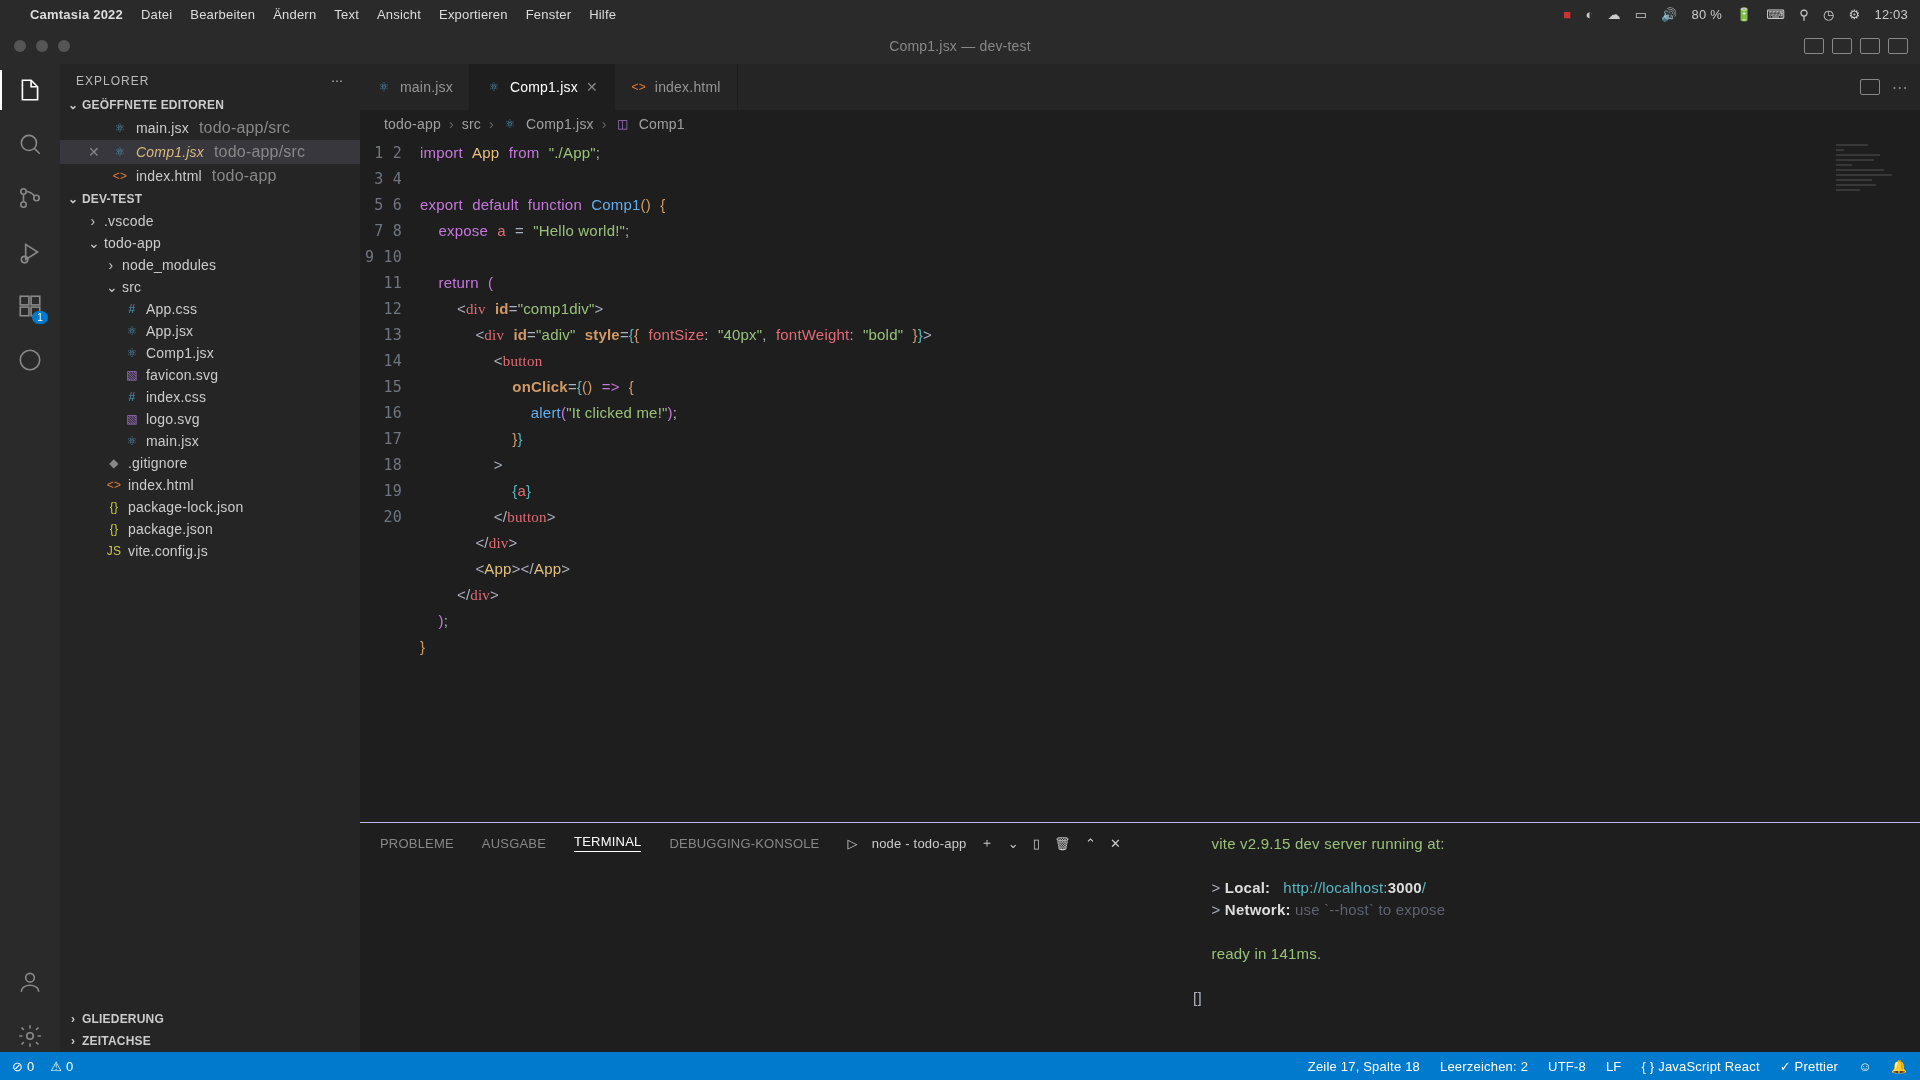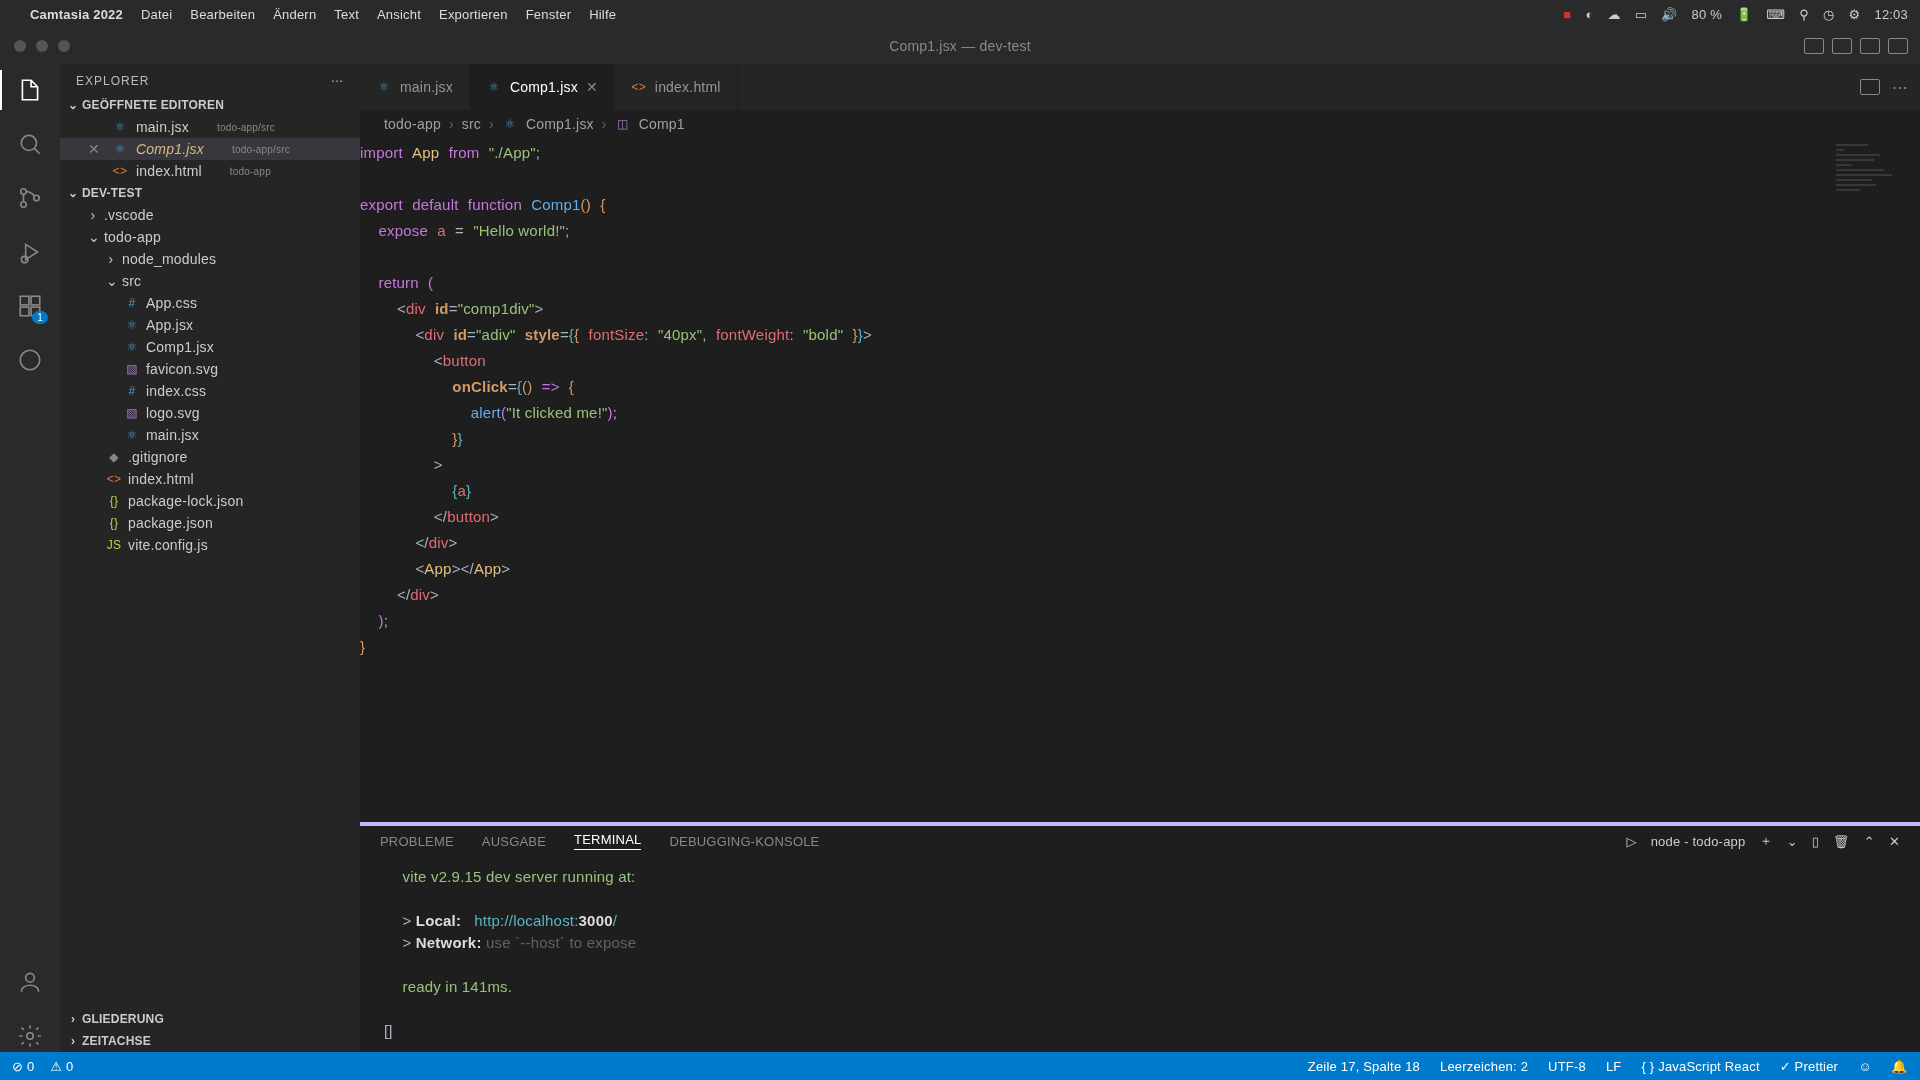--- a/index.html
+++ b/index.html
@@ -30,21 +30,21 @@
 .actbtn.active::before { content: ""; position: absolute; left: -14px; top: -4px; bottom: -4px; width: 2px; background: #fff; }
 .badge { position: absolute; bottom: -2px; right: -2px; background: #007acc; color: #fff; border-radius: 8px; font-size: 10px; padding: 1px 5px; }
 .activitybar .spacer { flex: 1; }
 
 
 .sidebar { width: 300px; background: #252526; display: flex; flex-direction: column; font-size: 14px; }
 .sidehead { display: flex; justify-content: space-between; padding: 10px 16px 6px; color: #bbb; font-size: 12px; letter-spacing: 1px; }
 .section-title { display: flex; align-items: center; gap: 4px; padding: 4px 8px; font-size: 12px; font-weight: 600; color: #ccc; }
 .chev { display: inline-block; width: 10px; text-align: center; }
 .fileitem { display: flex; align-items: center; gap: 8px; padding: 3px 8px 3px 28px; color: #ccc; cursor: pointer; }
-.fileitem .sub { color: #888; margin-left: 20px; font-size: 10px; }
+.fileitem .sub { color: #888; margin-left: 2px; font-size: 16px; }
 .fileitem.modified { color: #d7ba7d; }
 .fileitem.selected { background: #37373d; }
 .treeitem { display: flex; align-items: center; gap: 6px; padding: 3px 8px; color: #ccc; cursor: pointer; }
 .ind1 { padding-left: 28px; } .ind2 { padding-left: 46px; } .ind3 { padding-left: 64px; }
 .ficon { width: 16px; text-align: center; font-size: 12px; }
 .ic-orange { color: #e37933; } .ic-blue { color: #519aba; } .ic-yellow { color: #cbcb41; } .ic-purple { color: #a074c4; } .ic-gray { color: #888; }
 .closex { width: 16px; color: #888; }
 
 
 .editor { flex: 1; display: flex; flex-direction: column; background: #1e1e1e; }
@@ -62,29 +62,29 @@
 .code { flex: 1; font-family: Menlo, Consolas, monospace; font-size: 15px; line-height: 26px; white-space: pre; padding-top: 2px; }
 .minimap { position: absolute; right: 4px; top: 6px; width: 80px; height: 60px; opacity: 0.25; }
 .mmline { height: 2px; margin-bottom: 3px; background: #888; }
 
 
 .kw { color: #c678dd; } 
 .cls { color: #e5c07b; }
 .fn { color: #61afef; }
 .str { color: #98c379; }
 .attr { color: #d19a66; font-weight: bold; }
-.tagc { color: #e06c75; }
+.tagc { color: #e06c75; font-family: Liberation Serif, serif; }
 .punc { color: #abb2bf; }
 .brace-y { color: #d19a66; }
 .brace-p { color: #c678dd; }
 .brace-b { color: #56b6c2; }
 .var { color: #e06c75; }
 
 
-.panel { border-top: 4px solid #c4b5fd; background: #1e1e1e; height: 230px; display: flex; flex-direction: column; }
+.panel { border-top: 1px solid #c4b5fd; background: #1e1e1e; height: 230px; display: flex; flex-direction: row; gap: 28px; }
 .ptabs { display: flex; align-items: center; padding: 0 20px; height: 40px; gap: 28px; font-size: 13px; color: #888; }
 .ptab { cursor: pointer; }
 .ptab.active { color: #fff; border-bottom: 1px solid #fff; padding-bottom: 2px; }
 .ptabs-right { margin-left: auto; display: flex; align-items: center; gap: 14px; color: #ccc; font-size: 13px; }
 .termbody { flex: 1; padding: 10px 24px; font-family: Menlo, Consolas, monospace; font-size: 15px; line-height: 22px; color: #abb2bf; white-space: pre; }
 .t-green { color: #98c379; } .t-cyan { color: #56b6c2; } .t-bold { font-weight: 700; color: #ddd; } .t-dim { color: #5c6370; }
 
 
 .statusbar { height: 28px; background: #007acc; display: flex; align-items: center; color: #fff; font-size: 13px; padding: 0 12px; gap: 16px; }
 .statusbar .right { margin-left: auto; display: flex; gap: 20px; align-items: center; }
@@ -331,20 +331,41 @@
       <span>src</span>
         <span class="bc-sep">›</span>
       <span class="ficon ic-blue">⚛</span>
         <span>Comp1.jsx</span>
         <span class="bc-sep">›</span>
       <span class="ficon ic-purple">◫</span>
         <span>Comp1</span>
     </div>
 
     <div class="codewrap">
+      <div class="gutter" id="gutter">1
+2
+3
+4
+5
+6
+7
+8
+9
+10
+11
+12
+13
+14
+15
+16
+17
+18
+19
+20
+</div>
       <div class="code"><span class="kw">import</span> <span class="cls">App</span> <span class="kw">from</span> <span class="str">"./App"</span><span class="punc">;</span>
 
 <span class="kw">export</span> <span class="kw">default</span> <span class="kw">function</span> <span class="fn">Comp1</span><span class="brace-y">()</span> <span class="brace-y">{</span>
   <span class="kw">expose</span> <span class="var">a</span> <span class="punc">=</span> <span class="str">"Hello world!"</span><span class="punc">;</span>
 
   <span class="kw">return</span> <span class="brace-p">(</span>
     <span class="punc">&lt;</span><span class="tagc">div</span> <span class="attr">id</span><span class="punc">=</span><span class="str">"comp1div"</span><span class="punc">&gt;</span>
       <span class="punc">&lt;</span><span class="tagc">div</span> <span class="attr">id</span><span class="punc">=</span><span class="str">"adiv"</span> <span class="attr">style</span><span class="punc">=</span><span class="brace-b">{</span><span class="brace-y">{</span> <span class="var">fontSize</span><span class="punc">:</span> <span class="str">"40px"</span><span class="punc">,</span> <span class="var">fontWeight</span><span class="punc">:</span> <span class="str">"bold"</span> <span class="brace-y">}</span><span class="brace-b">}</span><span class="punc">&gt;</span>
         <span class="punc">&lt;</span><span class="tagc">button</span>
           <span class="attr">onClick</span><span class="punc">=</span><span class="brace-b">{</span><span class="brace-y">()</span> <span class="kw">=&gt;</span> <span class="brace-y">{</span>

